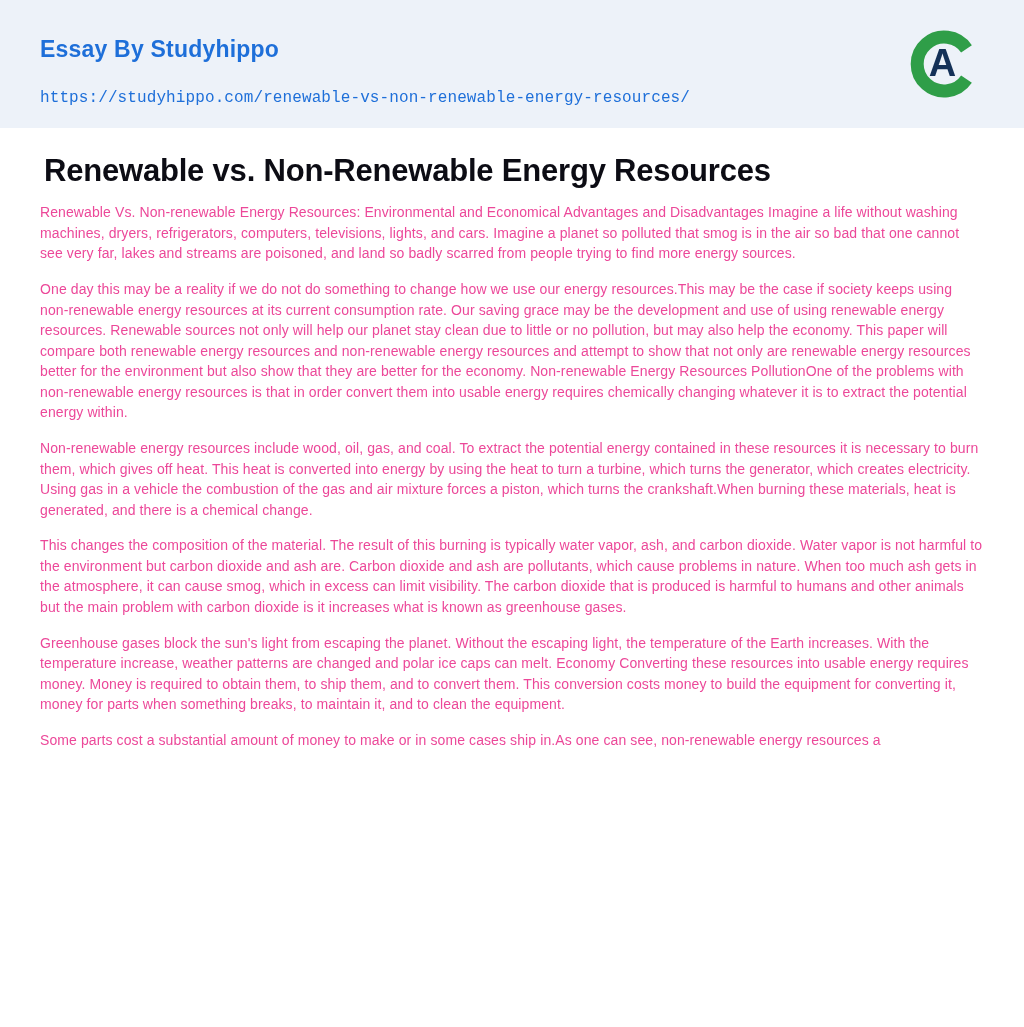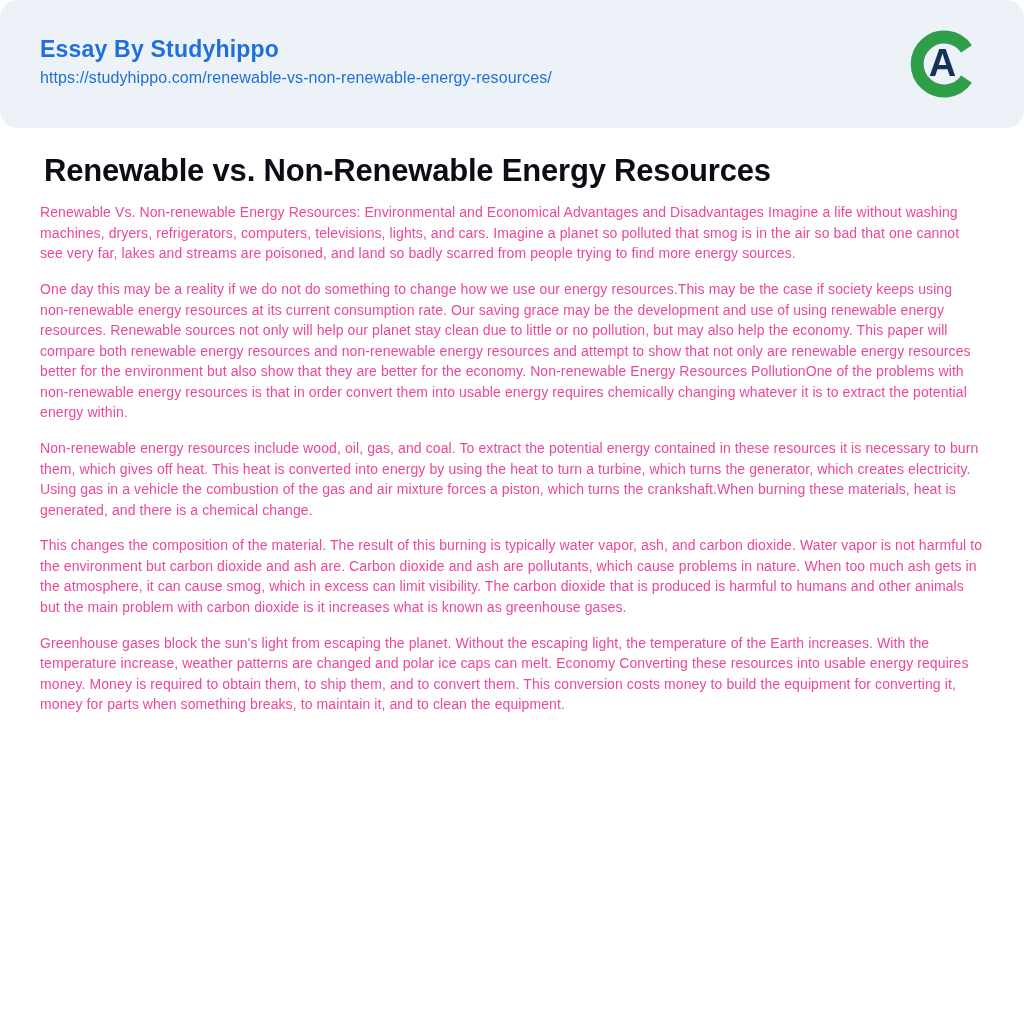--- a/index.html
+++ b/index.html
@@ -17,37 +17,37 @@
   }
 
   
   .site-header {
     background: #edf2f9;
     height: 128px;
     padding: 30px 40px 0 40px;
     display: flex;
     justify-content: space-between;
     align-items: flex-start;
-    border-radius: 18px;
   }
   .site-title {
     color: #1e6fd9;
     font-size: 23px;
     font-weight: 700;
     letter-spacing: 0.2px;
     margin: 6px 0 0 0;
   }
   .source-url {
     display: inline-block;
-    margin-top: 6px;
+    margin-top: 26px;
     color: #1e6fd9;
     font-size: 16px;
     font-weight: 400;
     text-decoration: none;
     letter-spacing: 0.1px;
+    font-family: Liberation Mono, monospace;
   }
   .logo-wrap {
     position: relative;
     width: 80px;
     height: 80px;
     margin-top: -6px;
     flex: 0 0 auto;
   }
   .logo-wrap svg {
     position: absolute;
@@ -108,15 +108,16 @@
   </header>
 
   <main class="article">
     <h1 class="article-title">Renewable vs. Non-Renewable Energy Resources</h1>
 
     <p>Renewable Vs. Non-renewable Energy Resources: Environmental and Economical Advantages and Disadvantages Imagine a life without washing machines, dryers, refrigerators, computers, televisions, lights, and cars. Imagine a planet so polluted that smog is in the air so bad that one cannot see very far, lakes and streams are poisoned, and land so badly scarred from people trying to find more energy sources.</p>
     <p>One day this may be a reality if we do not do something to change how we use our energy resources.This may be the case if society keeps using non-renewable energy resources at its current consumption rate. Our saving grace may be the development and use of using renewable energy resources. Renewable sources not only will help our planet stay clean due to little or no pollution, but may also help the economy. This paper will compare both renewable energy resources and non-renewable energy resources and attempt to show that not only are renewable energy resources better for the environment but also show that they are better for the economy. Non-renewable Energy Resources PollutionOne of the problems with non-renewable energy resources is that in order convert them into usable energy requires chemically changing whatever it is to extract the potential energy within.</p>
     <p>Non-renewable energy resources include wood, oil, gas, and coal. To extract the potential energy contained in these resources it is necessary to burn them, which gives off heat. This heat is converted into energy by using the heat to turn a turbine, which turns the generator, which creates electricity. Using gas in a vehicle the combustion of the gas and air mixture forces a piston, which turns the crankshaft.When burning these materials, heat is generated, and there is a chemical change.</p>
     <p>This changes the composition of the material. The result of this burning is typically water vapor, ash, and carbon dioxide. Water vapor is not harmful to the environment but carbon dioxide and ash are. Carbon dioxide and ash are pollutants, which cause problems in nature. When too much ash gets in the atmosphere, it can cause smog, which in excess can limit visibility. The carbon dioxide that is produced is harmful to humans and other animals but the main problem with carbon dioxide is it increases what is known as greenhouse gases.</p>
     <p>Greenhouse gases block the sun's light from escaping the planet. Without the escaping light, the temperature of the Earth increases. With the temperature increase, weather patterns are changed and polar ice caps can melt. Economy Converting these resources into usable energy requires money. Money is required to obtain them, to ship them, and to convert them. This conversion costs money to build the equipment for converting it, money for parts when something breaks, to maintain it, and to clean the equipment.</p>
+    <p>Some parts cost a substantial amount of money to make or in some cases ship in.As one can see, non-renewable energy resources a</p>
   </main>
 
 </div>
 
 </body></html>

